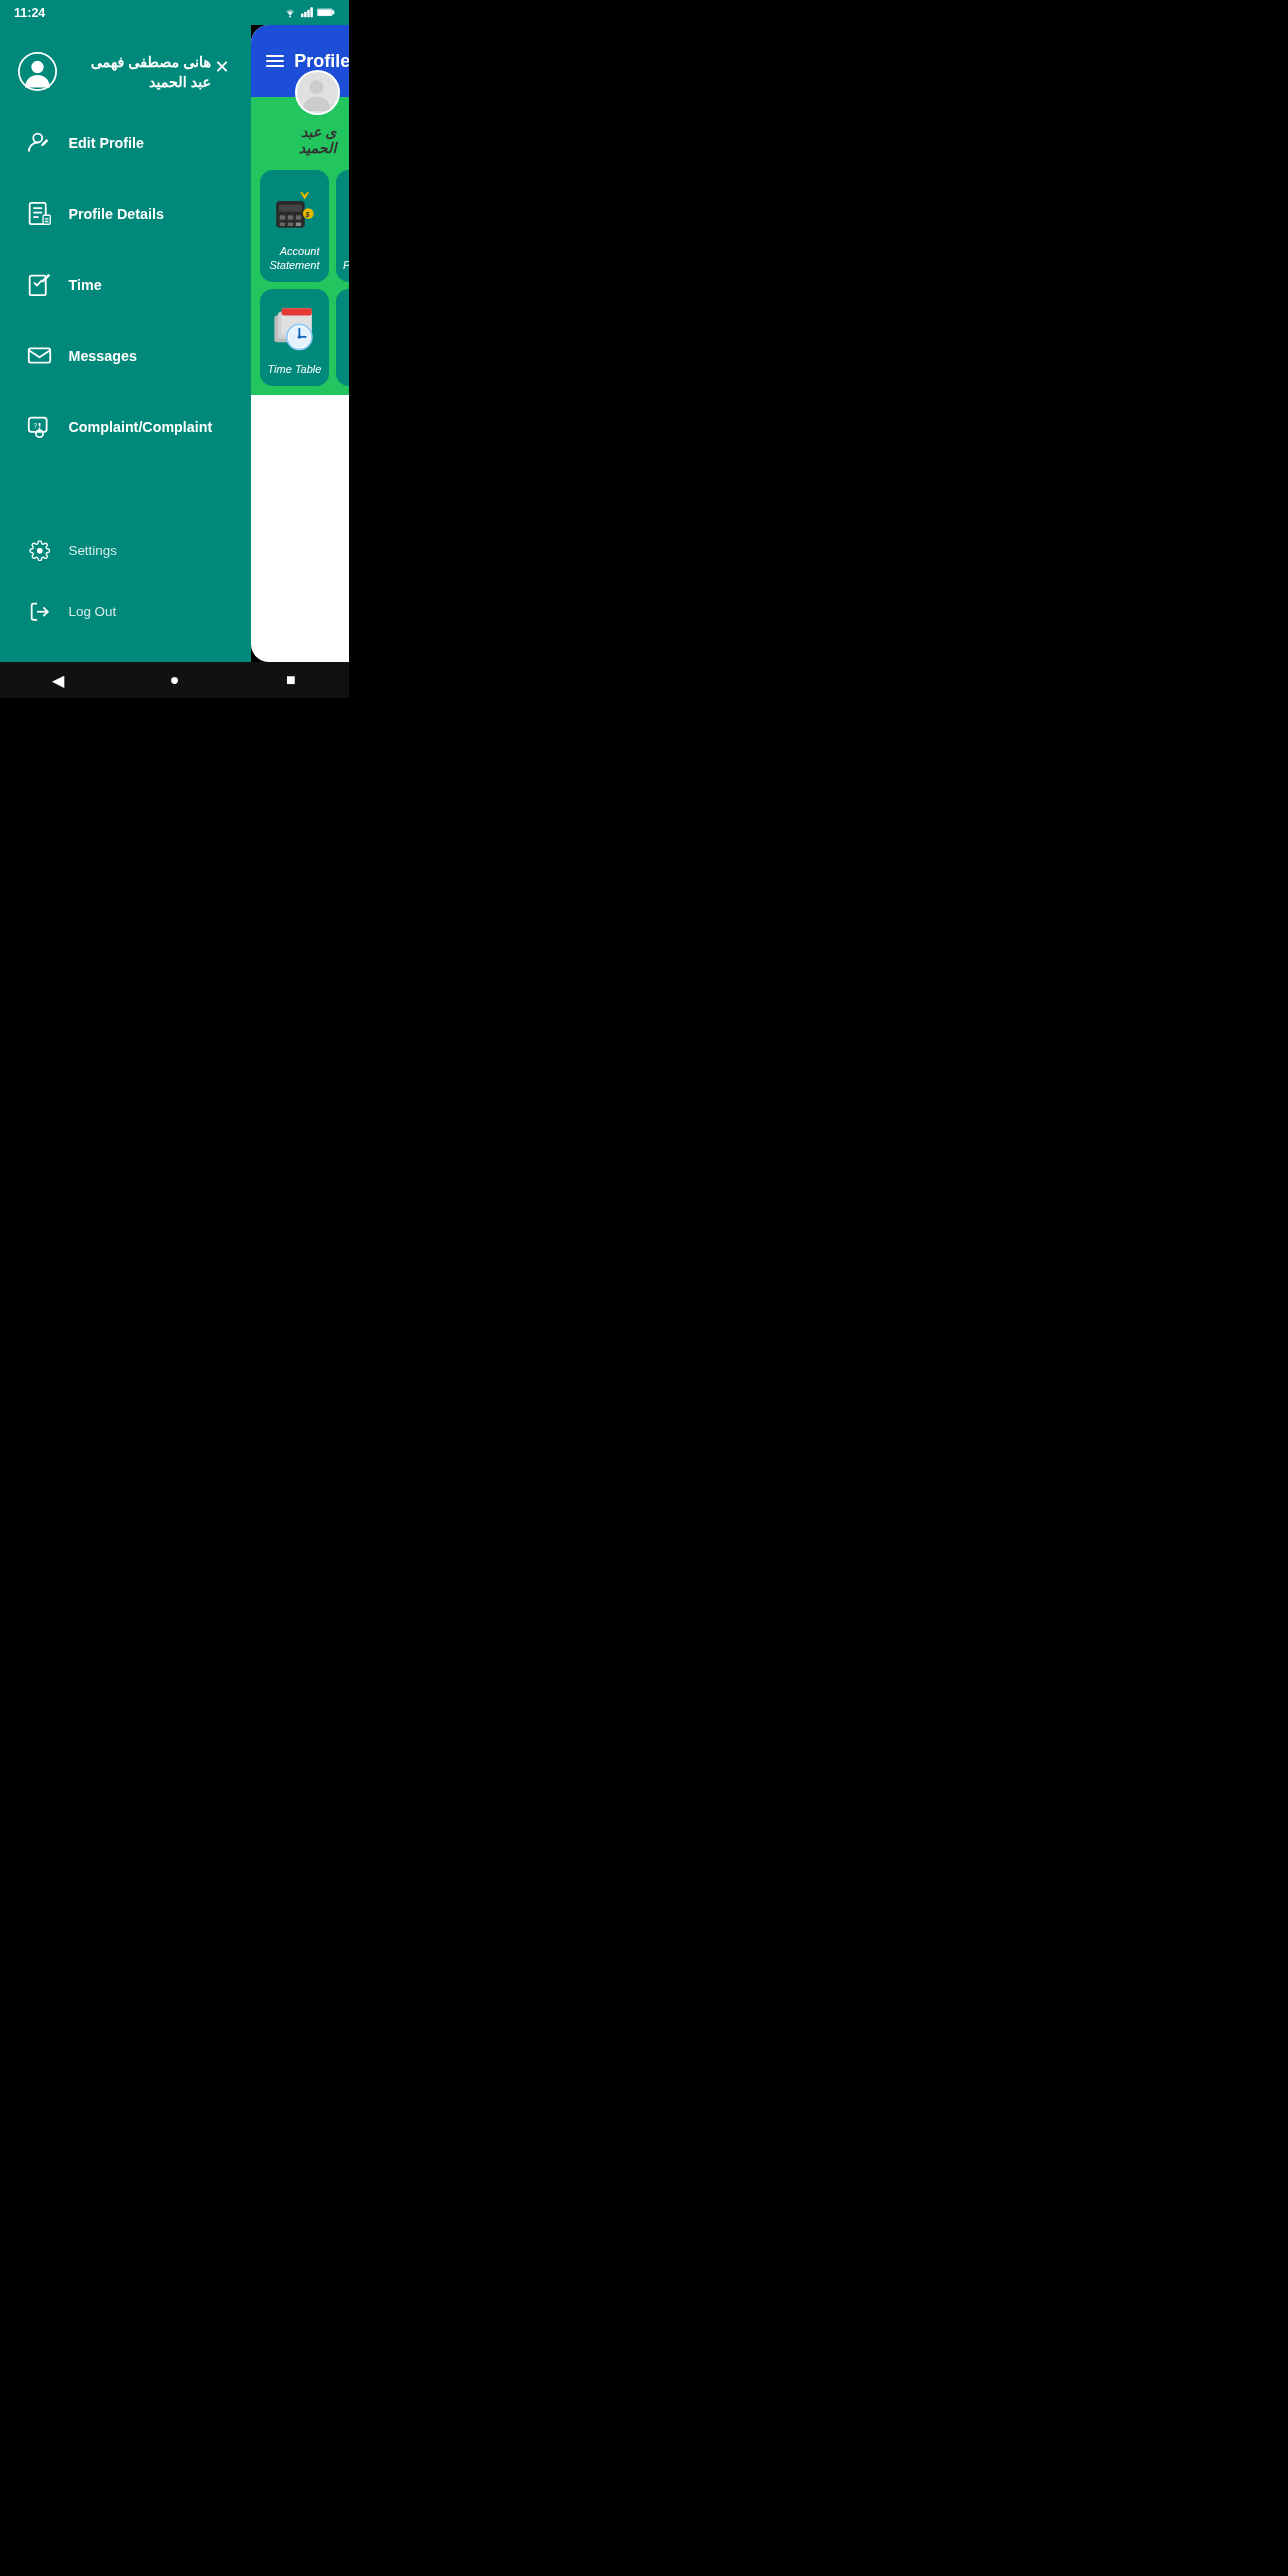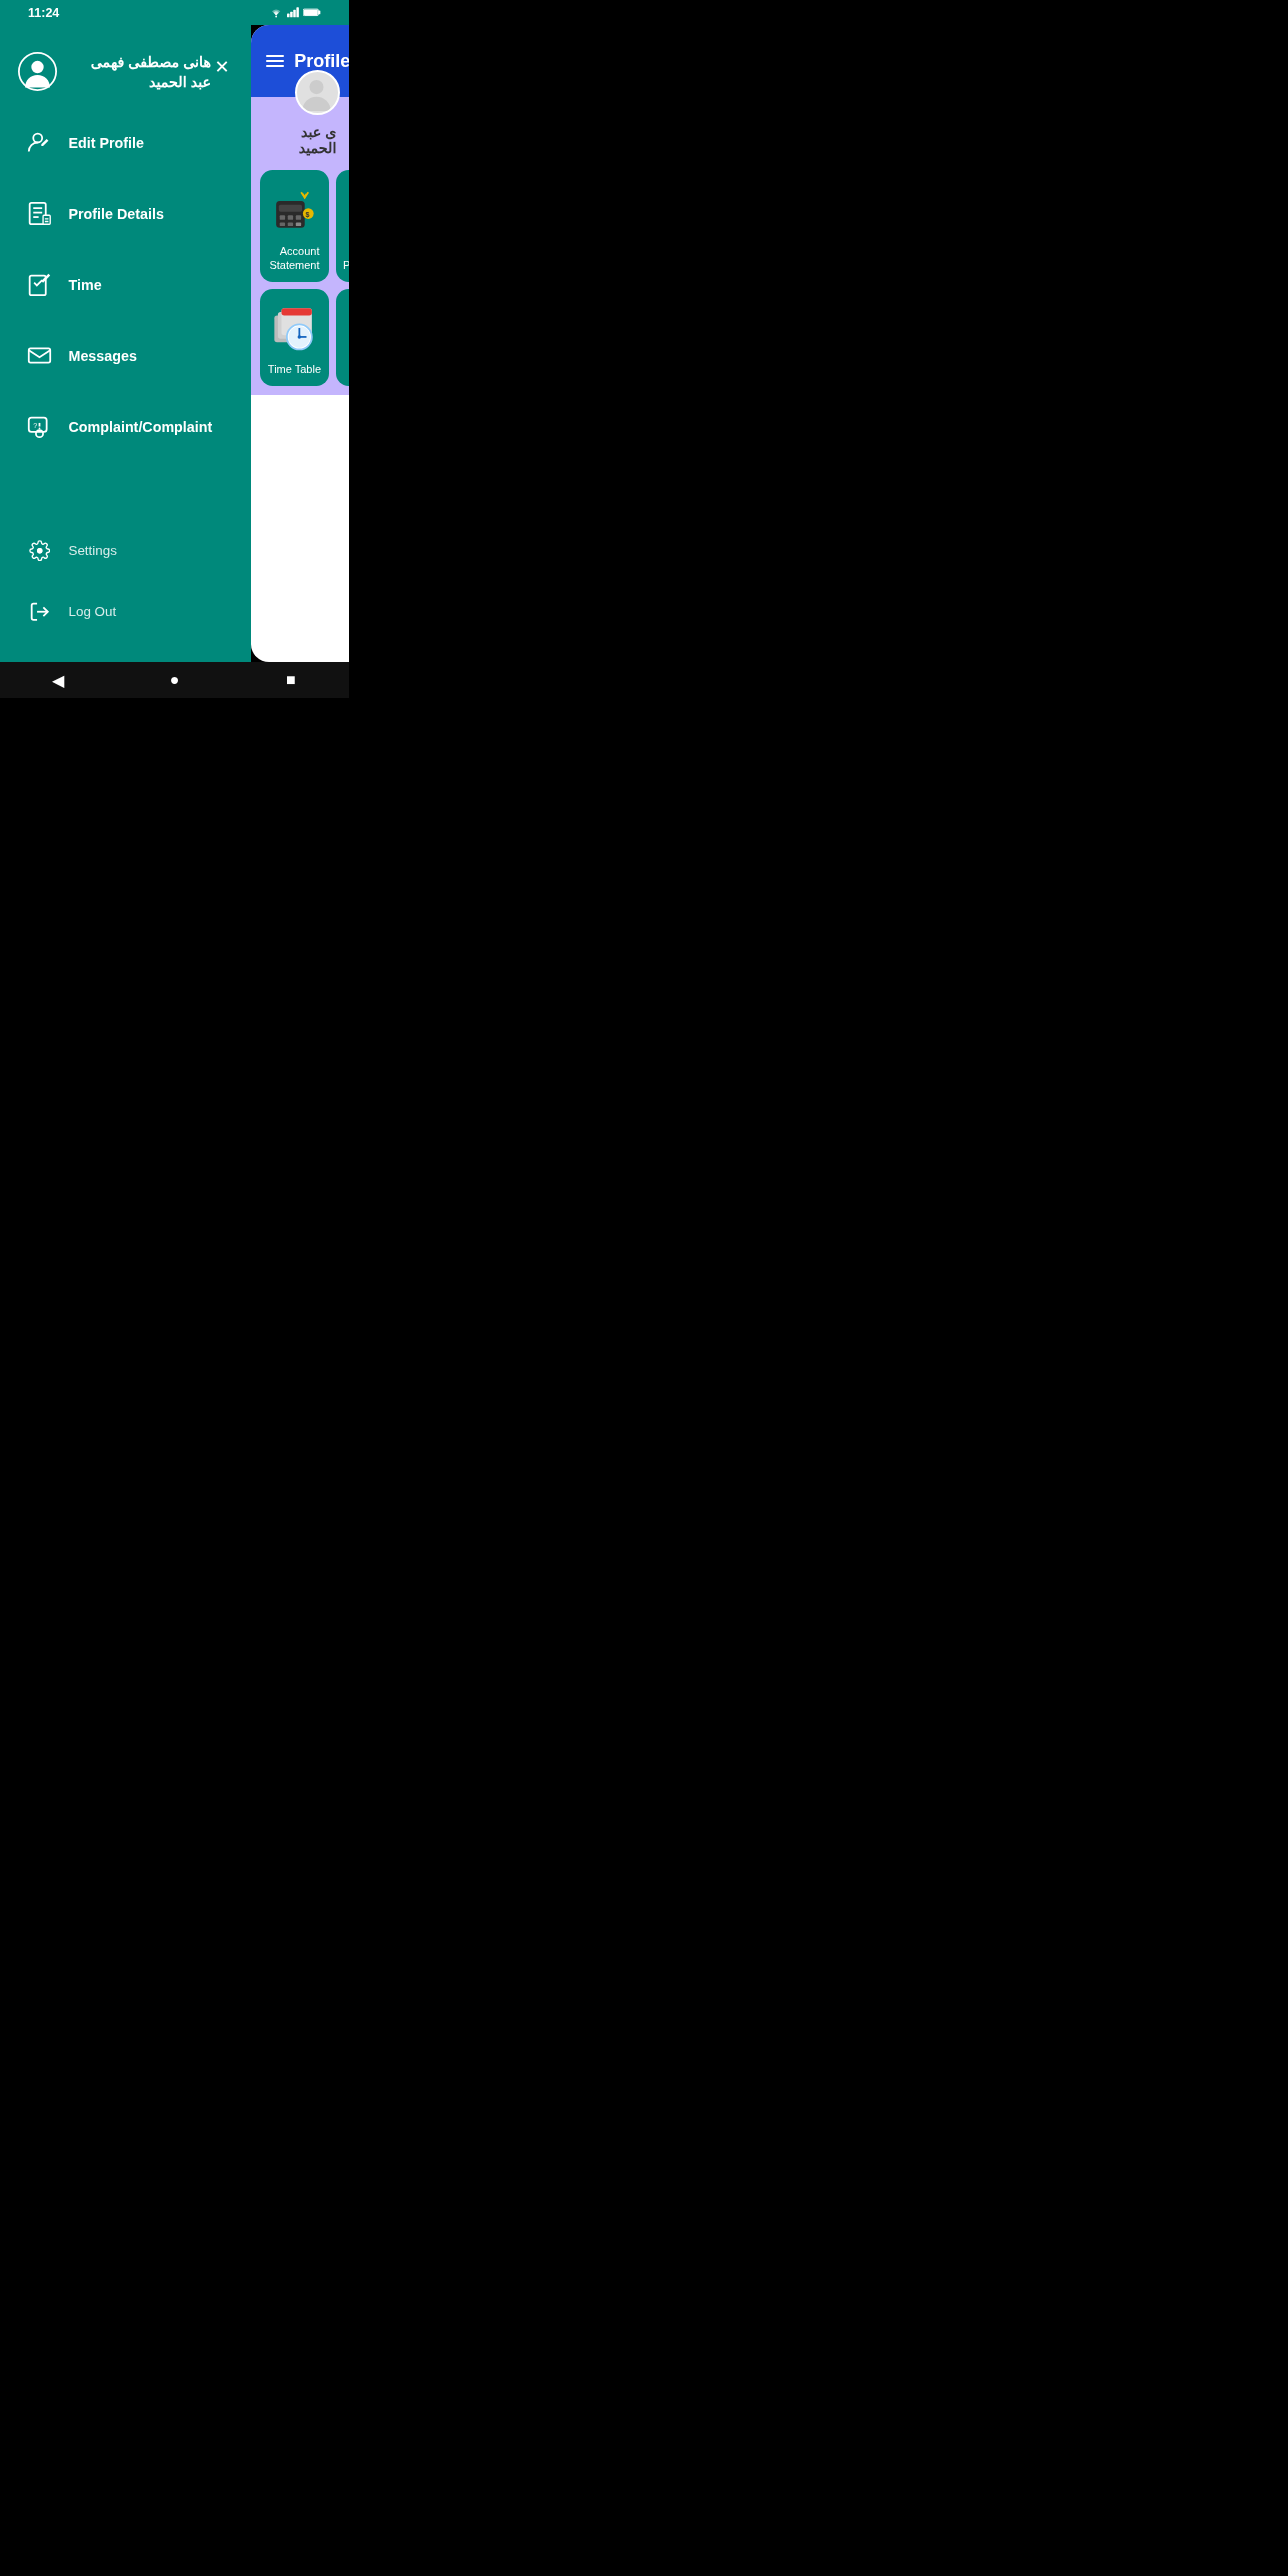--- a/index.html
+++ b/index.html
@@ -18,21 +18,21 @@
     }
 
     
     .status-bar {
       width: 100%;
       height: 25px;
       background: #00897b;
       display: flex;
       align-items: center;
       justify-content: space-between;
-      padding: 0 28px;
+      padding: 0 14px;
       z-index: 100;
       position: relative;
     }
 
     .status-time {
       color: white;
       font-size: 12.5px;
       font-weight: 600;
     }
 
@@ -212,22 +212,23 @@
       bottom: -18px;
       width: 45px;
       height: 45px;
       border-radius: 50%;
       background: #e0e0e0;
       border: 2.7px solid white;
       overflow: hidden;
     }
 
     .profile-content {
-      background: #c4b5fd;
+      background: #22c55e;
       padding: 27px 9px 9px 9px;
+      font-style: italic;
     }
 
     .profile-name {
       text-align: right;
       font-size: 14.3px;
       font-weight: 700;
       color: #333;
       margin-bottom: 14.3px;
       padding-right: 3.6px;
       direction: rtl;

